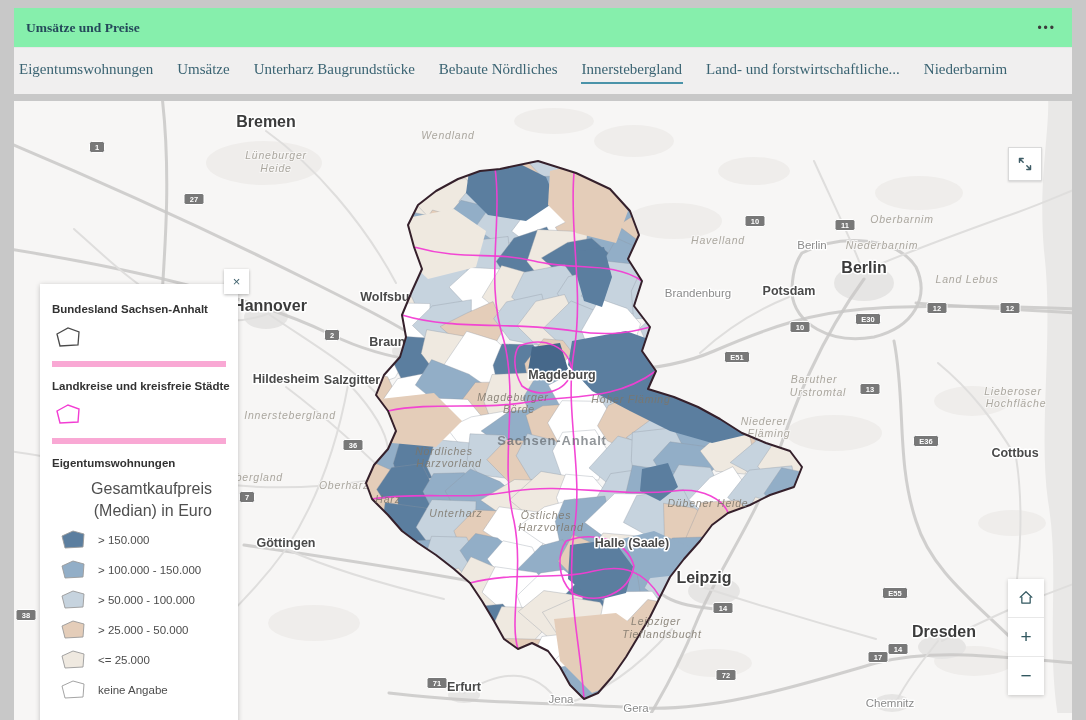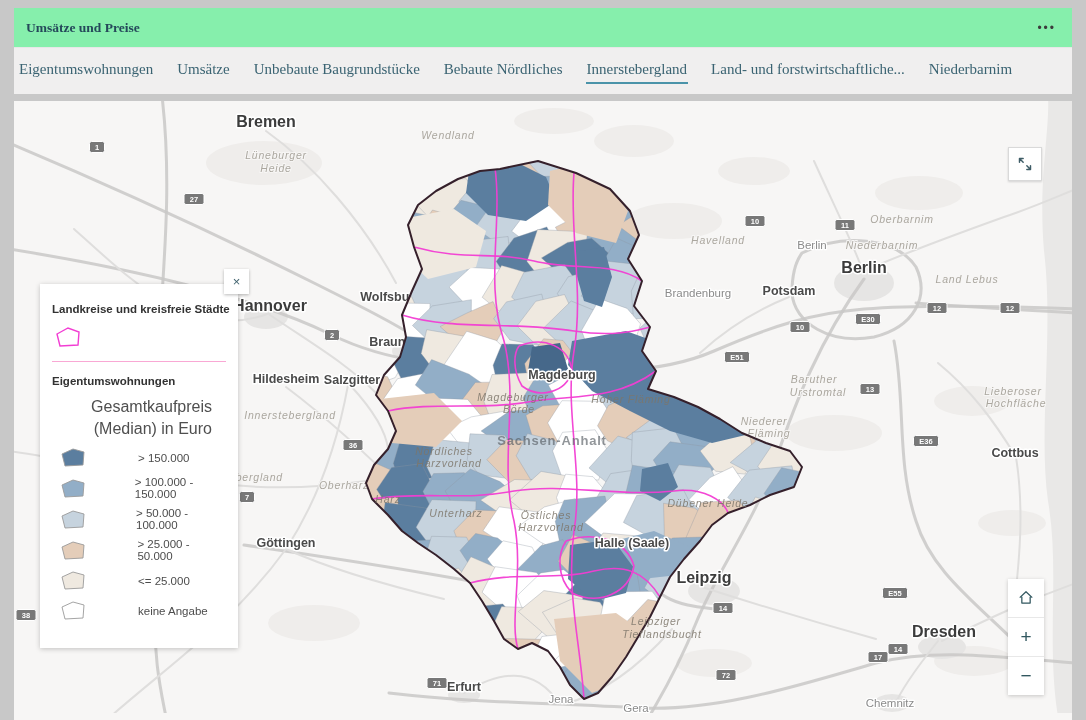--- a/index.html
+++ b/index.html
@@ -27,24 +27,24 @@
   .ghost.state-name{font-size:13px;font-style:normal;fill:rgba(88,94,100,.65);font-weight:bold;}
   .shield-text{font-size:7.5px;font-weight:bold;fill:#fff;text-anchor:middle;}
   .road{fill:none;stroke:#c9c8c7;stroke-width:3;stroke-linecap:round;opacity:.85;}
   .road2{fill:none;stroke:#dfdedd;stroke-width:2;stroke-linecap:round;}
   .district{fill:none;stroke:#f23dd3;stroke-width:1.6;stroke-linejoin:round;opacity:.95;}
   
   .legend{position:absolute;left:26px;top:183px;width:198px;background:#fff;
           box-shadow:0 1px 5px rgba(0,0,0,.22);padding:13px 12px 14px;box-sizing:border-box;z-index:5;}
   .legend h4{margin:0;font-size:11.5px;color:#323232;white-space:nowrap;}
   .legend .sec{padding:6px 0 12px;}
-  .legend .sec + .sec{border-top:1px solid #f9a8d4;padding-top:13px;}
+  .legend .sec + .sec{border-top:6px solid #f9a8d4;padding-top:13px;}
   .legend .subtitle{font-size:16px;color:#4f4f4f;margin:9px 0 2px 8px;width:152px;line-height:1.35;text-align:right;}
   .lrow{display:flex;align-items:center;gap:10px;margin:7px 0 0 8px;}
-  .lrow span{font-size:11.5px;color:#4c4c4c;margin-left:40px;}
+  .lrow span{font-size:11.5px;color:#4c4c4c;}
   .swatch-big{margin:10px 0 0 2px;display:block;}
   .closebtn{position:absolute;left:210px;top:168px;width:25px;height:25px;background:#fff;
             box-shadow:0 1px 3px rgba(0,0,0,.28);color:#41636e;font-size:13px;line-height:25px;
             text-align:center;cursor:pointer;z-index:6;}
   .expandbtn{position:absolute;left:994px;top:46px;width:34px;height:34px;background:#fff;
              border:1px solid #d9d9d9;box-shadow:0 1px 2px rgba(0,0,0,.15);box-sizing:border-box;
              display:flex;align-items:center;justify-content:center;cursor:pointer;z-index:5;}
   .zoomstack{position:absolute;left:994px;top:478px;width:36px;background:#fff;
              box-shadow:0 1px 4px rgba(0,0,0,.2);z-index:5;}
   .zoomstack .zbtn{height:38px;display:flex;align-items:center;justify-content:center;
@@ -61,21 +61,21 @@
 
 <div class="frame">
   <div class="topcard">
     <div class="titlebar">
       <div class="app-title">Umsätze und Preise</div>
       <div class="menu-dots">•••</div>
     </div>
     <div class="tabbar">
         <div class="tab">Eigentumswohnungen</div>
         <div class="tab">Umsätze</div>
-        <div class="tab">Unbebaute Baugrundstücke</div>
+        <div class="tab">Unterharz Baugrundstücke</div>
         <div class="tab">Bebaute Nördliches</div>
         <div class="tab active">Innerstebergland</div>
         <div class="tab">Land- und forstwirtschaftliche...</div>
         <div class="tab">Niederbarnim</div>
       </div>
   </div>
 
   <div class="mapcard">
     <svg id="mapsvg" width="1058" height="612" viewBox="0 0 1058 612">
       <defs>
@@ -584,20 +584,26 @@
         </g>
       <g id="top-labels">
           <text x="548" y="278" class="city-med">Magdeburg</text>
           <text x="618" y="446" class="city-med">Halle (Saale)</text>
         </g>
     </svg>
 
     
     <div class="legend">
       <div class="sec">
+        <h4>Bundesland Sachsen-Anhalt</h4>
+        <svg class="swatch-big" width="30" height="24">
+          <polygon points="3,9 14,3 25,7 24,20 6,21" fill="#ffffff" stroke-width="1.3" stroke="#4a4a4a"></polygon>
+        </svg>
+      </div>
+      <div class="sec">
         <h4>Landkreise und kreisfreie Städte</h4>
         <svg class="swatch-big" width="30" height="24">
           <polygon points="3,9 14,3 25,7 24,20 6,21" fill="#ffffff" stroke-width="1.4" stroke="#f23dd3"></polygon>
         </svg>
       </div>
       <div class="sec">
         <h4>Eigentumswohnungen</h4>
         <div class="subtitle">Gesamtkaufpreis (Median) in Euro</div>
         <div id="legend-classes">
             <div class="lrow">

